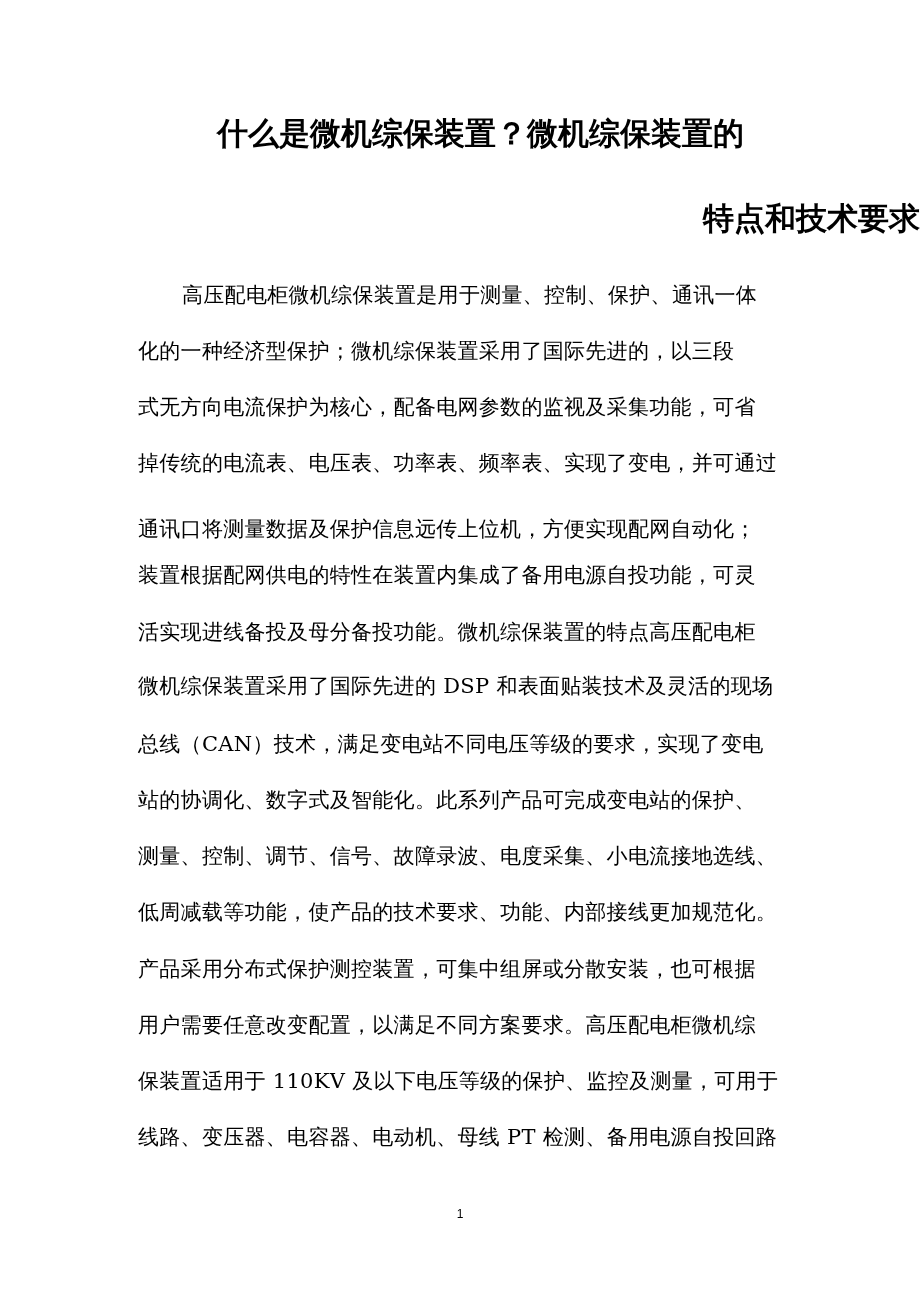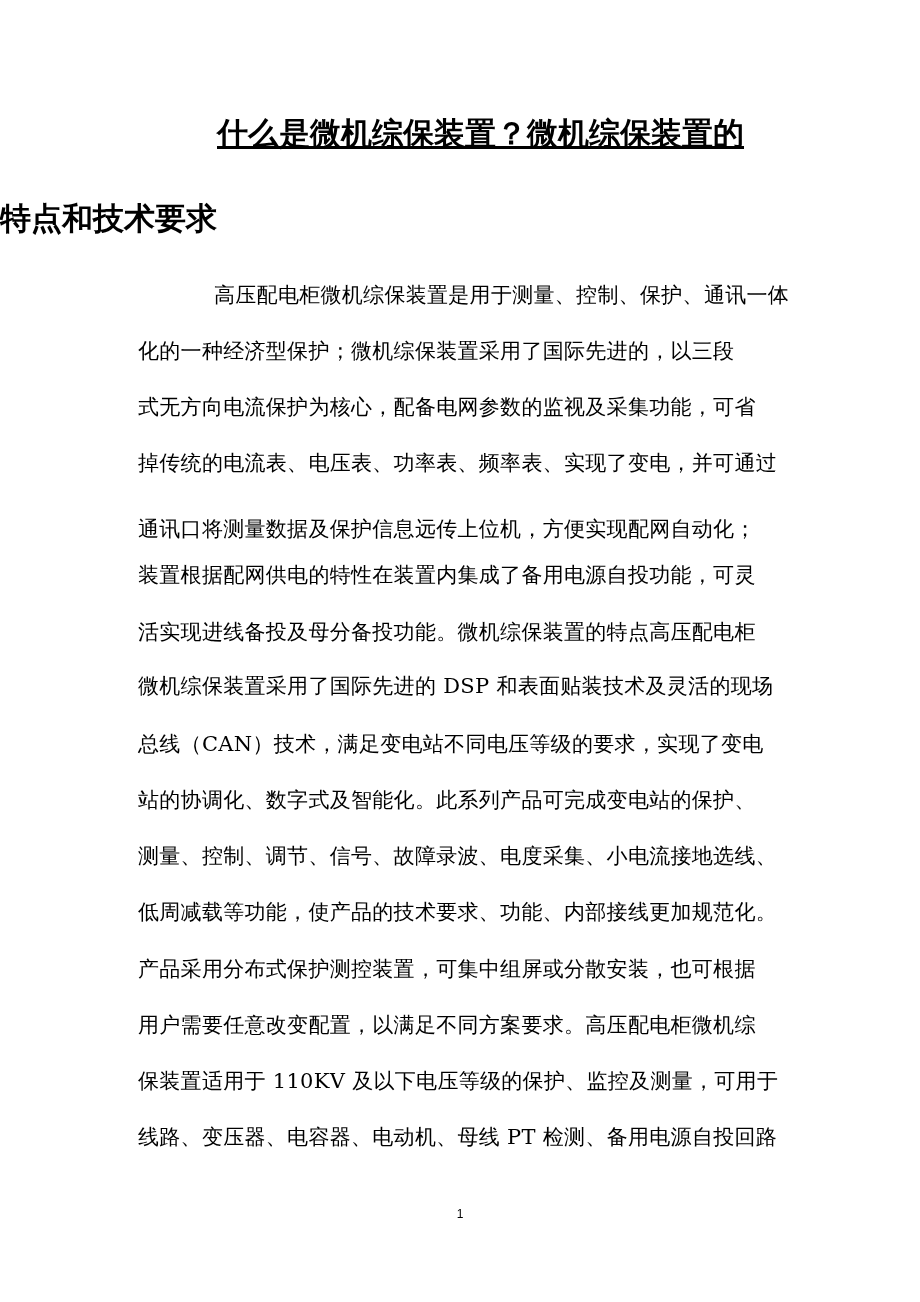--- a/index.html
+++ b/index.html
@@ -23,31 +23,31 @@
       background: #ffffff;
     }
     .title-line {
       position: absolute;
       font-size: 31px;
       line-height: 40px;
       white-space: nowrap;
       font-weight: bold;
       letter-spacing: 0px;
     }
-    .title-line.l1 { left: 217px; top: 113px; text-decoration: underline; }
-    .title-line.l2 { left: 0; width: 920px; text-align: left; top: 198px; }
+    .title-line.l1 { left: 217px; top: 113px; }
+    .title-line.l2 { left: 0; width: 920px; text-align: right; top: 198px; }
     .body-line {
       position: absolute;
       left: 138px;
       font-size: 21px;
       line-height: 30px;
       white-space: nowrap;
       letter-spacing: 0.3px;
     }
-    .body-line.indent { left: 182px; margin-left: 32px; }
+    .body-line.indent { left: 182px; }
     .page-number {
       position: absolute;
       left: 0;
       width: 920px;
       top: 1206px;
       text-align: center;
       font-size: 12px;
       line-height: 16px;
       font-family: "Liberation Sans", sans-serif;
     }

